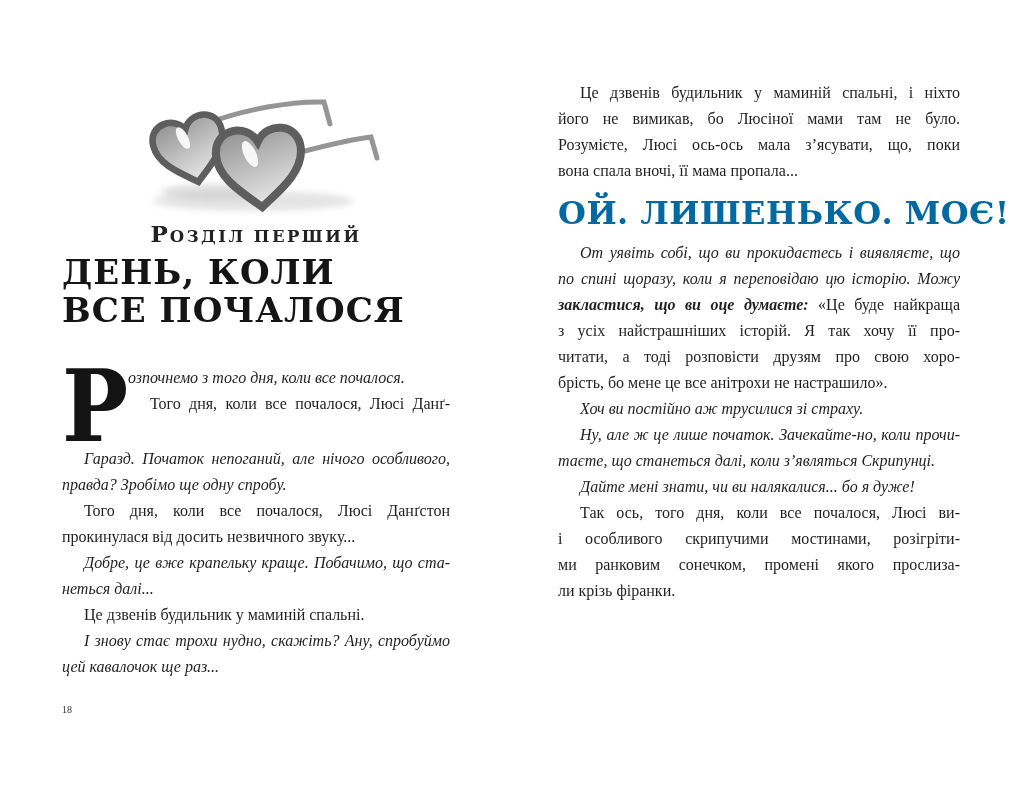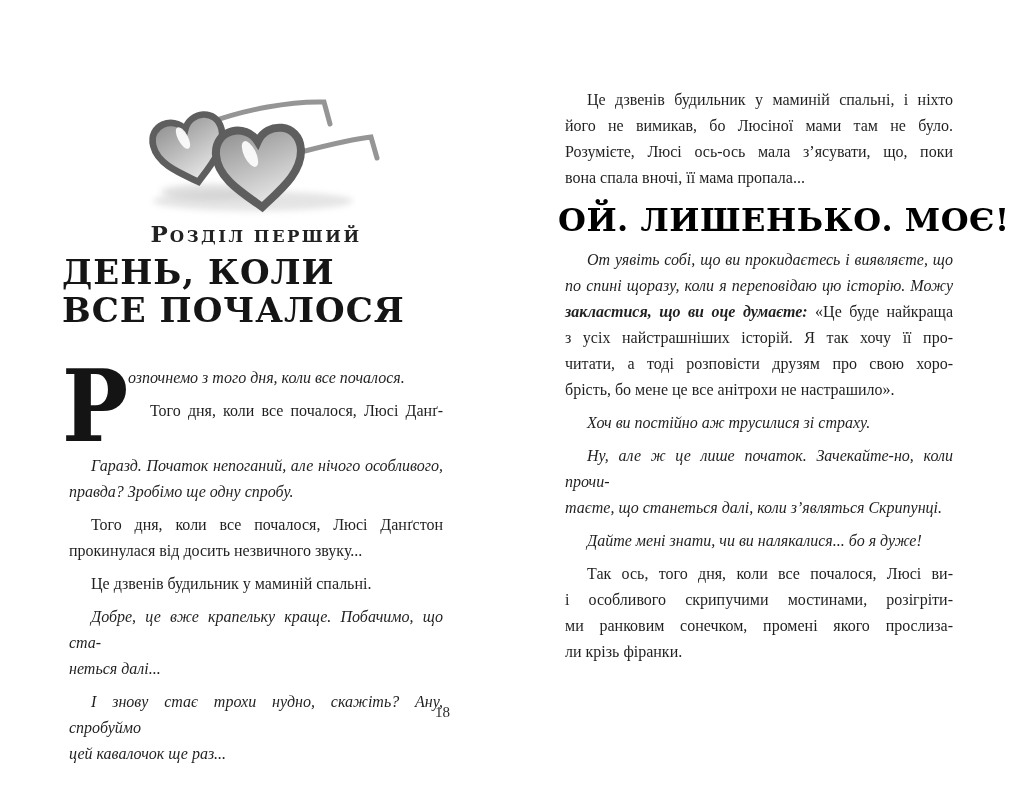--- a/index.html
+++ b/index.html
@@ -31,49 +31,49 @@
   .chapter-title{
     margin:6px 0 0 0;text-align:left;
     font-family:"DejaVu Serif", serif;
     font-weight:700;font-size:34px;line-height:38px;
     letter-spacing:1px;color:#151515;
   }
 
   
   .bodytext{font-size:16px;line-height:26px;}
   .body-left{margin-top:36px;}
-  .para{margin:7px;}
+  .para{margin:0;}
   .para.it{font-style:italic;}
   .rm{font-style:normal;}
   .im{font-style:italic;font-weight:bold;}
   .line{text-align:justify;text-align-last:justify;}
   .line.last{text-align-last:left;}
   .line.ind{text-indent:22px;}
 
   
   .dc{
     float:left;width:58px;height:78px;margin:3px 8px 0 0;
     font-family:"DejaVu Serif", serif;font-weight:700;
     font-size:100px;line-height:76px;color:#141414;
     transform:scaleX(0.88);transform-origin:left top;
   }
   .clr{clear:both;}
 
   
   .section-heading{
     margin:9px 0 7px 0;text-align:center;
     font-family:"DejaVu Serif", serif;font-weight:700;
-    font-size:32px;line-height:40px;letter-spacing:0.5px;color:#000000;
+    font-size:32px;line-height:40px;letter-spacing:0.5px;color:#0369a1;
     white-space:nowrap;
   }
 
   
   .page-num{
     position:absolute;top:704px;width:388px;
-    text-align:right;font-size:15px;color:#2e2e2e;
+    text-align:left;font-size:10px;color:#2e2e2e;
   }
   .page-num.left{left:62px;}
   .page-num.right{left:558px;width:402px;}
 </style>
 </head>
 <body>
 
 <div class="book">
 
   <div class="page-left">
@@ -127,26 +127,26 @@
       </div>
       <div>
           <div class="para it">
             <div class="line ind">Гаразд. Початок непоганий, але нічого особливого,</div>
             <div class="line last">правда? Зробімо ще одну спробу.</div>
           </div>
           <div class="para">
             <div class="line ind">Того дня, коли все почалося, Люсі Данґстон</div>
             <div class="line last">прокинулася від досить незвичного звуку...</div>
           </div>
-          <div class="para">
-            <div class="line last ind">Це дзвенів будильник у маминій спальні.</div>
-          </div>
           <div class="para it">
             <div class="line ind">Добре, це вже крапельку краще. Побачимо, що ста-</div>
             <div class="line last">неться далі...</div>
+          </div>
+          <div class="para">
+            <div class="line last ind">Це дзвенів будильник у маминій спальні.</div>
           </div>
           <div class="para it">
             <div class="line ind">І знову стає трохи нудно, скажіть? Ану, спробуймо</div>
             <div class="line last">цей кавалочок ще раз...</div>
           </div>
         </div>
     </div>
   </div>
 
   <div class="page-right">

